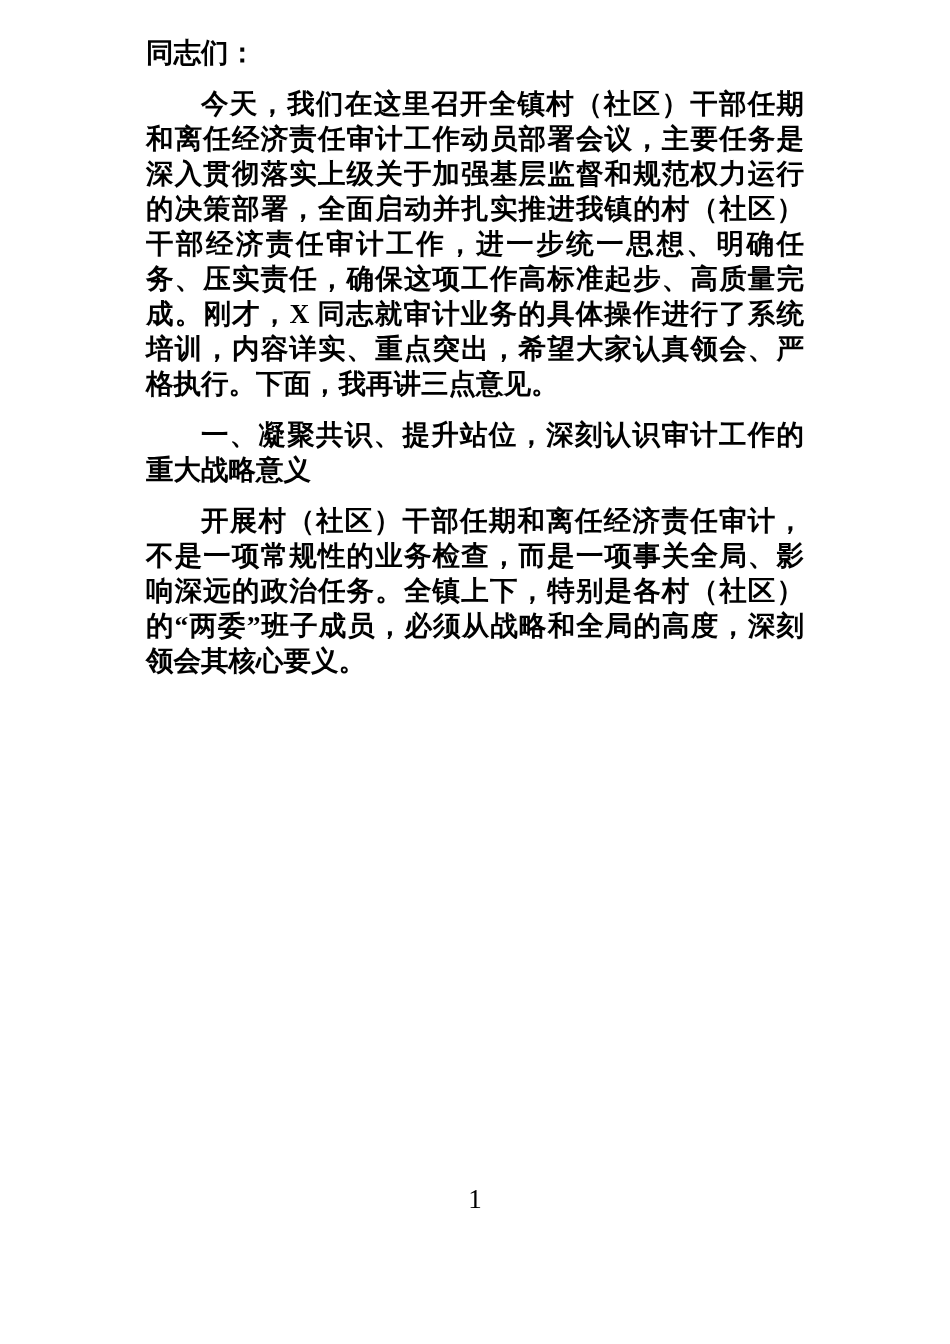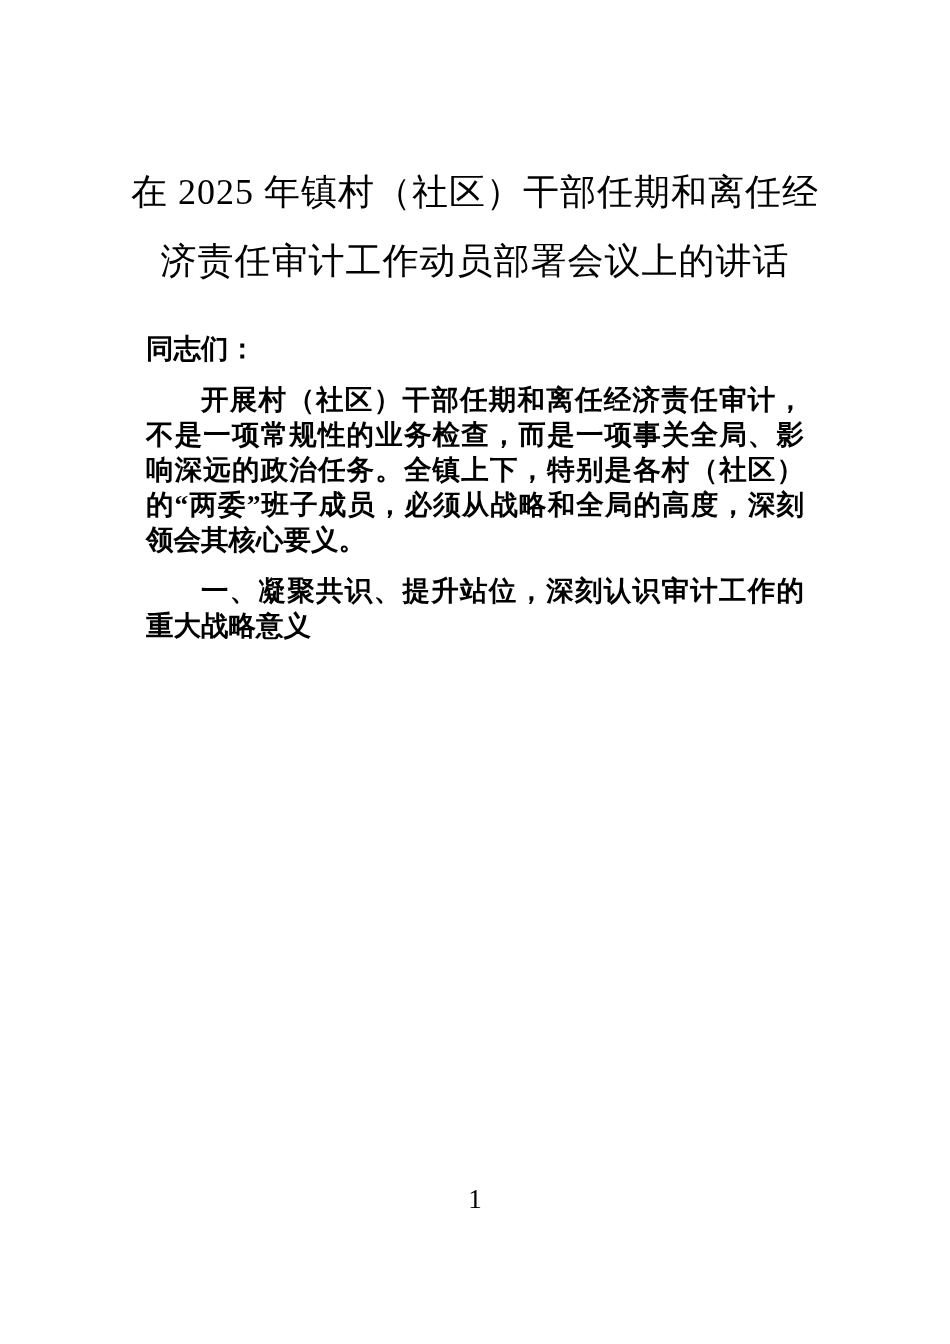--- a/index.html
+++ b/index.html
@@ -52,26 +52,23 @@
     text-align: center;
     font-size: 27px;
     line-height: 34px;
   }
 </style>
 </head>
 <body>
 
 <div class="page">
 
-  <h1 class="doc-title">
-    <span class="title-line">在 2025 年镇村（社区）干部任期和离任经</span>
-    <span class="title-line">济责任审计工作动员部署会议上的讲话</span>
-  </h1>
 
   <div class="doc-body">
     <p class="salutation">同志们：</p>
+    <p>今天，我们在这里召开全镇村（社区）干部任期和离任经济责任审计工作动员部署会议，主要任务是深入贯彻落实上级关于加强基层监督和规范权力运行的决策部署，全面启动并扎实推进我镇的村（社区）干部经济责任审计工作，进一步统一思想、明确任务、压实责任，确保这项工作高标准起步、高质量完成。刚才，X 同志就审计业务的具体操作进行了系统培训，内容详实、重点突出，希望大家认真领会、严格执行。下面，我再讲三点意见。</p>
+    <p>一、凝聚共识、提升站位，深刻认识审计工作的重大战略意义</p>
     <p>开展村（社区）干部任期和离任经济责任审计，不是一项常规性的业务检查，而是一项事关全局、影响深远的政治任务。全镇上下，特别是各村（社区）的“两委”班子成员，必须从战略和全局的高度，深刻领会其核心要义。</p>
-    <p>一、凝聚共识、提升站位，深刻认识审计工作的重大战略意义</p>
   </div>
 
   <div class="page-number">1</div>
 
 </div>
 
 </body></html>

